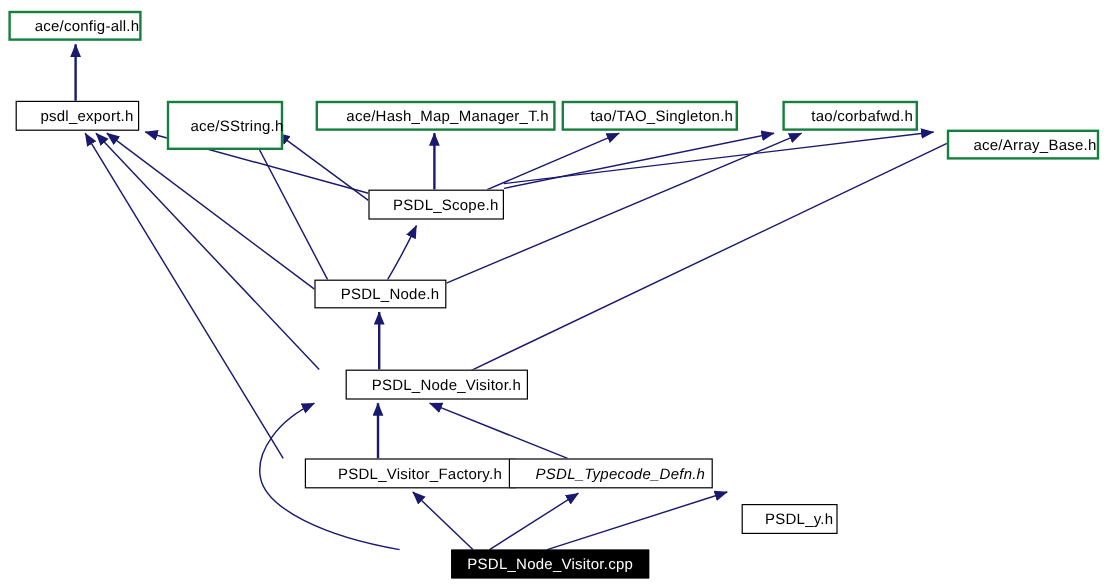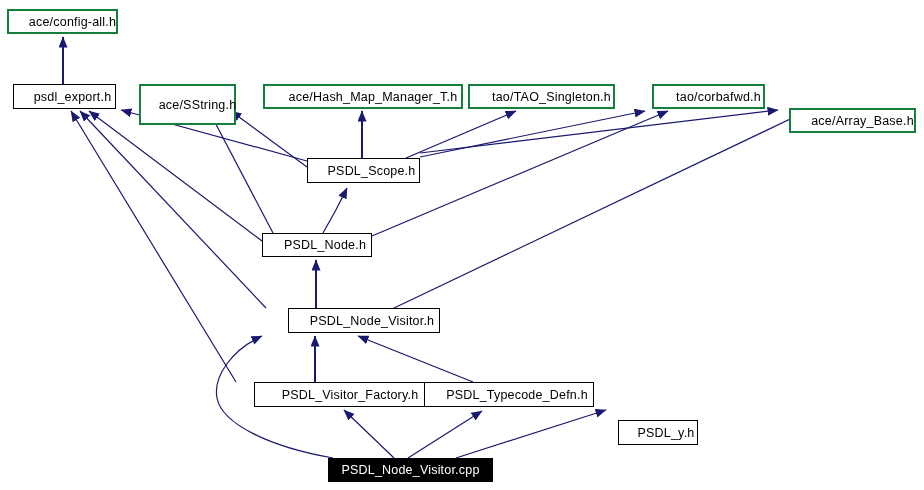--- a/index.html
+++ b/index.html
@@ -33,20 +33,21 @@
     font-size: 12.5px;
     white-space: nowrap;
     letter-spacing: 0.2px;
   }
   .gnode.external { border: 2px solid #15803d; padding-left: 20px; }
   .gnode.project  { border: 1px solid #000000; padding-left: 16px; }
   .gnode.main {
     border: 1px solid #000000;
     background: #000000;
     color: #ffffff;
+    margin-left: 48px;
   }
 </style>
 </head>
 <body>
 
 <div class="canvas">
   <svg class="edge-layer" id="edge-layer" width="924" height="490" viewBox="0 0 924 490" xmlns="http://www.w3.org/2000/svg">
     <defs>
       <marker id="arrowhead" markerUnits="userSpaceOnUse" markerWidth="12" markerHeight="10" refX="10.5" refY="4.5" orient="auto">
         <path d="M0,0 L11,4.5 L0,9 Z" fill="#191970"></path>
@@ -81,17 +82,17 @@
       <div class="gnode project" style="left: 13px; top: 84px; width: 103px; height: 25px;">psdl_export.h</div>
       <div class="gnode external" style="left: 139px; top: 84px; width: 97px; height: 41px;">ace/SString.h</div>
       <div class="gnode external" style="left: 263px; top: 84px; width: 200px; height: 25px;">ace/Hash_Map_Manager_T.h</div>
       <div class="gnode external" style="left: 468px; top: 84px; width: 147px; height: 25px;">tao/TAO_Singleton.h</div>
       <div class="gnode external" style="left: 652px; top: 84px; width: 113px; height: 25px;">tao/corbafwd.h</div>
       <div class="gnode external" style="left: 789px; top: 84px; width: 127px; height: 25px; margin-top: 24px;">ace/Array_Base.h</div>
       <div class="gnode project" style="left: 307px; top: 158px; width: 113px; height: 25px;">PSDL_Scope.h</div>
       <div class="gnode project" style="left: 262px; top: 233px; width: 110px; height: 24px;">PSDL_Node.h</div>
       <div class="gnode project" style="left: 240px; top: 308px; width: 152px; height: 25px; margin-left: 48px;">PSDL_Node_Visitor.h</div>
       <div class="gnode project" style="left: 233px; top: 382px; width: 176px; height: 25px; margin-left: 21px;">PSDL_Visitor_Factory.h</div>
-      <div class="gnode project" style="left: 424px; top: 382px; width: 170px; height: 25px;">PSDL_Typecode_Defn.h</div>
+      <div class="gnode project" style="left: 424px; top: 382px; width: 170px; height: 25px; font-style: italic;">PSDL_Typecode_Defn.h</div>
       <div class="gnode project" style="left: 618px; top: 382px; width: 80px; height: 25px; margin-top: 38px;">PSDL_y.h</div>
       <div class="gnode main" style="left: 328px; top: 458px; width: 165px; height: 24px;">PSDL_Node_Visitor.cpp</div>
     </div>
 </div>
 
 </body></html>

